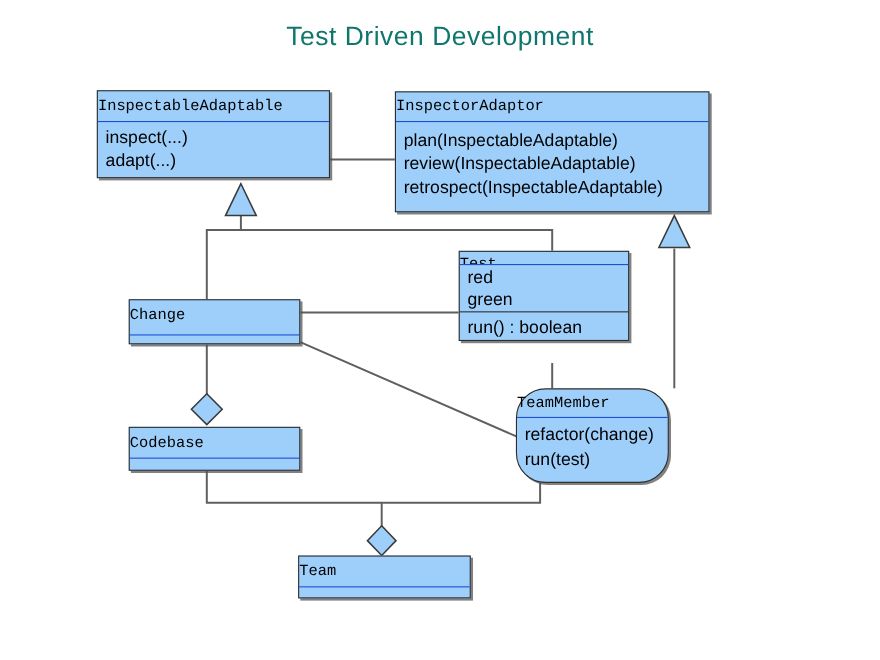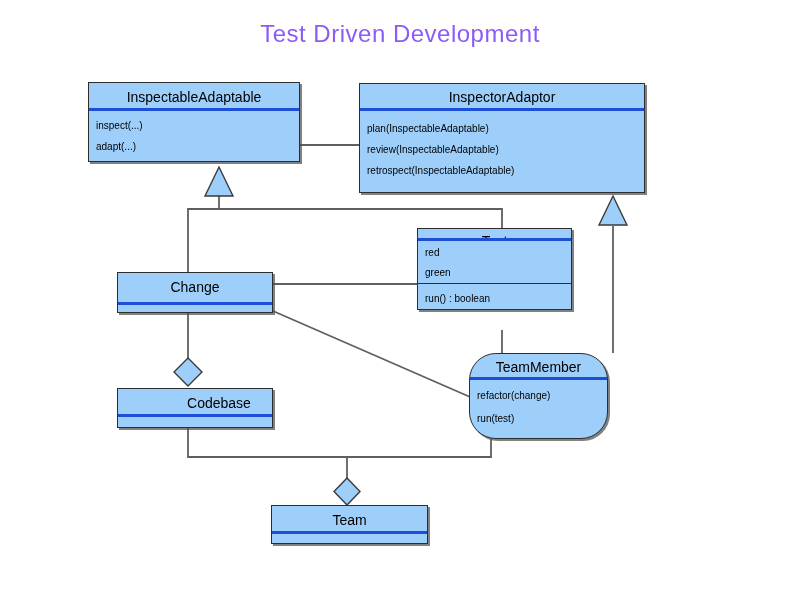--- a/index.html
+++ b/index.html
@@ -16,21 +16,21 @@
     overflow: hidden;
   }
   .diagram-title {
     position: absolute;
     left: 0;
     top: 20px;
     width: 800px;
     text-align: center;
     font-size: 24px;
     font-weight: 500;
-    color: #8b5cf6;
+    color: #0f766e;
     letter-spacing: 0.5px;
     margin: 0;
   }
   svg.connectors {
     position: absolute;
     left: 0;
     top: 0;
     width: 800px;
     height: 600px;
   }
@@ -39,32 +39,33 @@
     box-sizing: border-box;
     background: #9ECFFA;
     border: 1px solid #2E2E2E;
     box-shadow: 2px 2px 0 rgba(80,80,80,0.72);
     display: flex;
     flex-direction: column;
     color: #000;
   }
   .uml-name {
     box-sizing: border-box;
-    text-align: center;
+    text-align: left;
     font-size: 14px;
     line-height: 27px;
     height: 27px;
-    border-bottom: 3px solid #1d4ed8;
+    border-bottom: 1px solid #1d4ed8;
     white-space: nowrap;
     overflow: hidden;
+    font-family: Liberation Mono, monospace;
   }
   .uml-compartment {
     box-sizing: border-box;
     padding: 4px 0 0 7px;
-    font-size: 10px;
+    font-size: 16px;
   }
   .uml-compartment .member {
     line-height: 21px;
     white-space: nowrap;
   }
   .uml-compartment.with-sep { border-bottom: 1px solid #2E2E2E; }
   .uml-compartment.empty { flex: 1 1 auto; padding: 0; }
 
   
   #box-inspectable-adaptable { left: 88px;  top: 82px;  width: 212px; height: 80px; }
@@ -72,21 +73,21 @@
   #box-inspector-adaptor     { left: 359px; top: 83px;  width: 286px; height: 110px; }
   #box-inspector-adaptor .uml-compartment { padding-top: 7px; }
   #box-test                  { left: 417px; top: 228px; width: 155px; height: 82px; }
   #box-test .uml-name { height: 25px; line-height: 25px; }
   #box-test .attrs { height: 46px; padding-top: 2px; }
   #box-test .attrs .member { line-height: 20px; }
   #box-test .ops   { flex: 1 1 auto; padding-top: 4px; }
   #box-change                { left: 117px; top: 272px; width: 156px; height: 41px; }
   #box-change .uml-name { height: 32px; line-height: 28px; }
   #box-codebase              { left: 117px; top: 388px; width: 156px; height: 40px; }
-  #box-codebase .uml-name { height: 28px; line-height: 28px; padding-left: 48px; }
+  #box-codebase .uml-name { height: 28px; line-height: 28px; }
   #box-team-member           { left: 469px; top: 353px; width: 139px; height: 86px; border-radius: 27px; }
   #box-team-member .uml-name { height: 26px; line-height: 26px; }
   #box-team-member .uml-compartment .member { line-height: 23px; }
   #box-team                  { left: 271px; top: 505px; width: 157px; height: 39px; }
   #box-team .uml-name { height: 28px; line-height: 28px; }
 
   .conn       { stroke: #5f5f5f; stroke-width: 1.8; fill: none; }
   .arrowhead  { fill: #9ECFFA; stroke: #3a3a3a; stroke-width: 1.4; }
   .diamond    { fill: #9ECFFA; stroke: #3a3a3a; stroke-width: 1.4; }
 </style>

